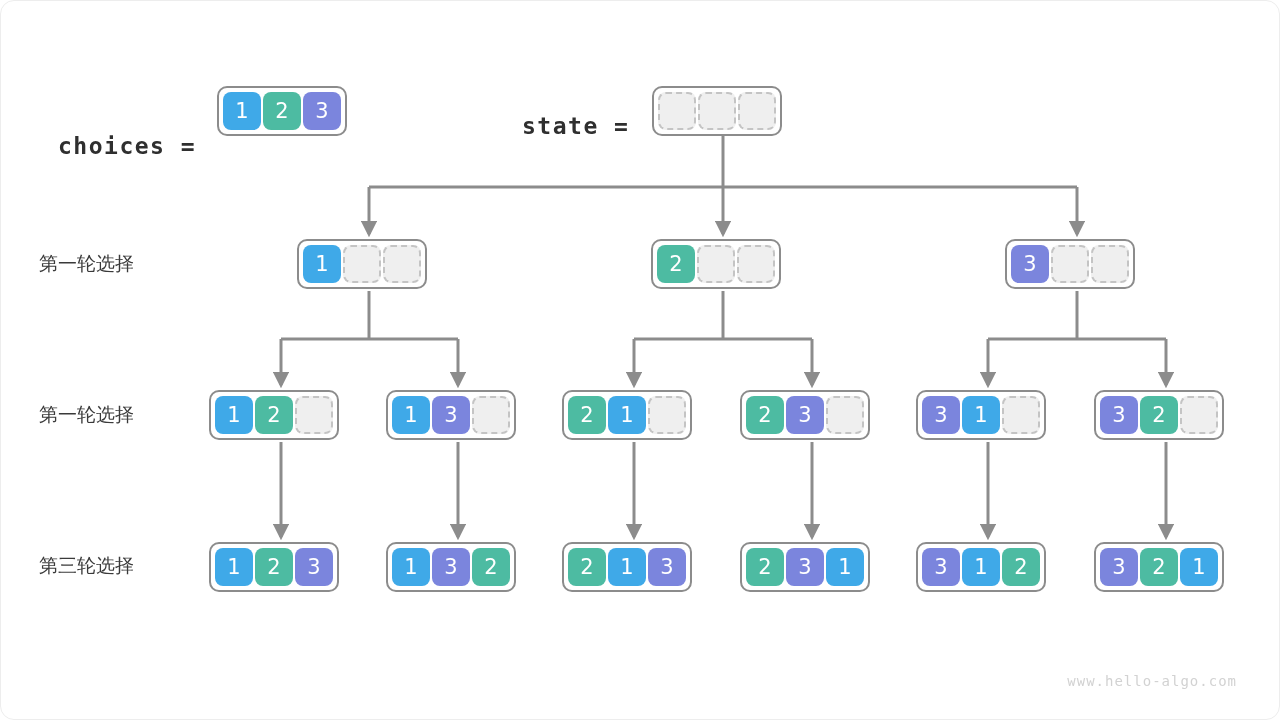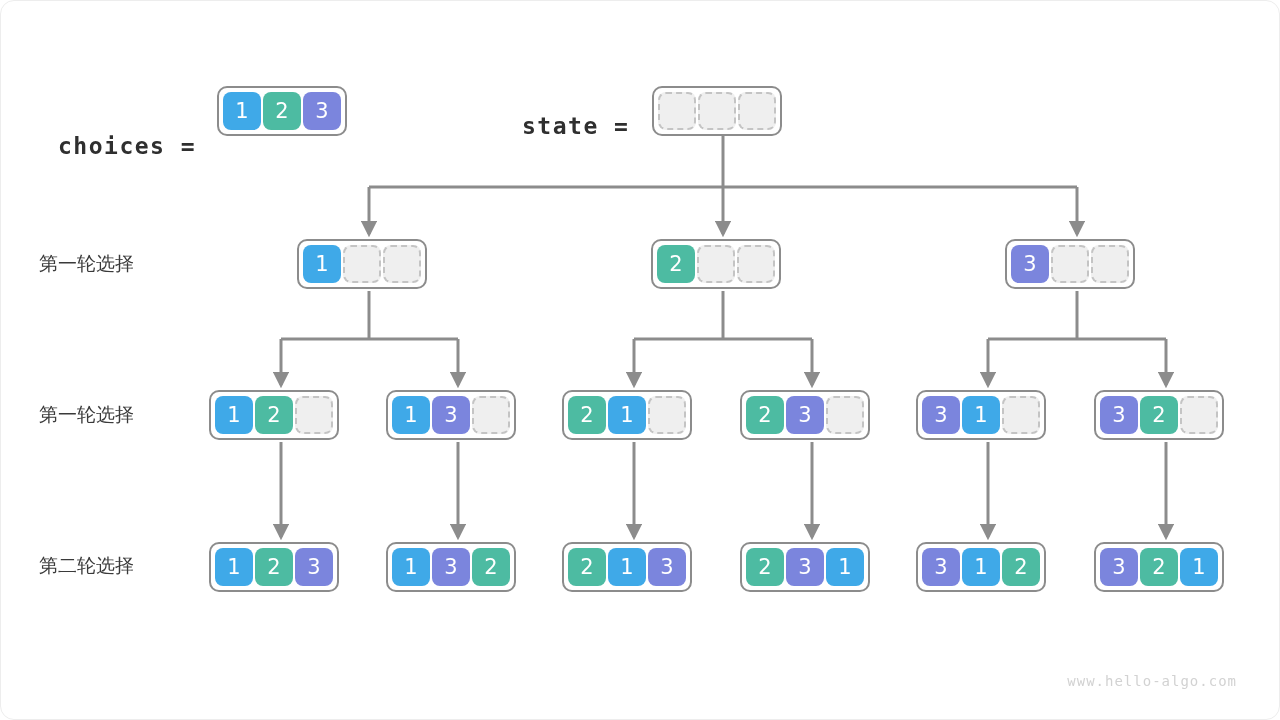--- a/index.html
+++ b/index.html
@@ -133,21 +133,21 @@
 
   <div class="eqlabel" style="left:521px;top:112px;">state =</div>
   <div class="array" id="arr-state" style="left:651px;top:85px;">
       <div class="cell empty"></div>
       <div class="cell empty"></div>
       <div class="cell empty"></div>
     </div>
 
   <div class="rowlabel" style="left:38px;top:250px;">第一轮选择</div>
   <div class="rowlabel" style="left:38px;top:401px;">第一轮选择</div>
-  <div class="rowlabel" style="left:38px;top:552px;">第二轮选择</div>
+  <div class="rowlabel" style="left:38px;top:552px;">第三轮选择</div>
 
   <div class="array" id="l1-0" style="left:296px;top:238px;">
       <div class="cell v1">1</div>
       <div class="cell empty"></div>
       <div class="cell empty"></div>
     </div>
   <div class="array" id="l1-1" style="left:650px;top:238px;">
       <div class="cell v2">2</div>
       <div class="cell empty"></div>
       <div class="cell empty"></div>

